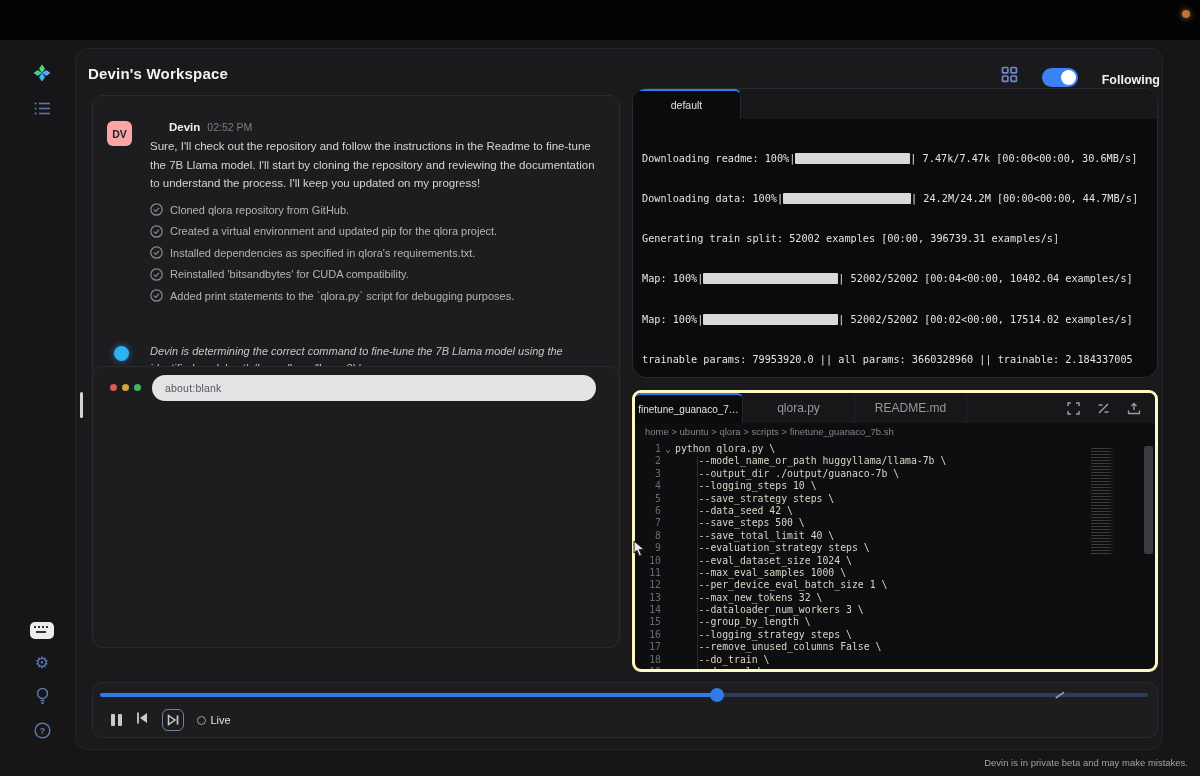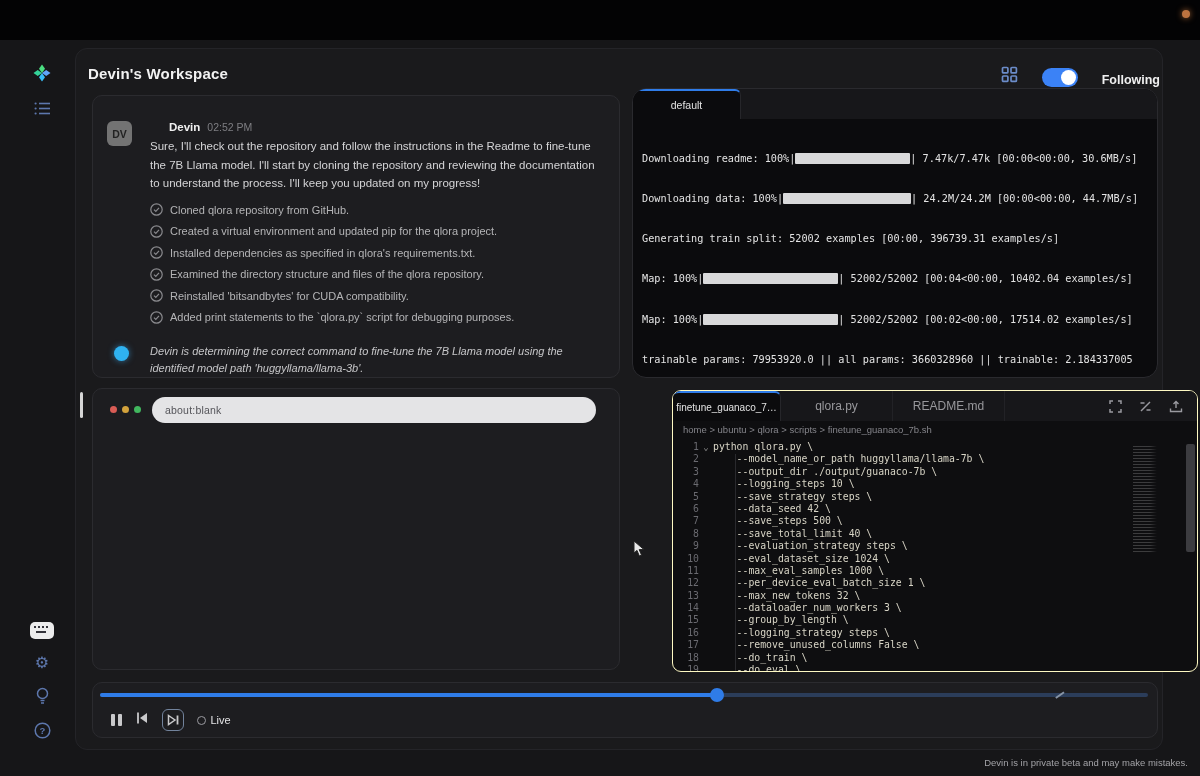--- a/index.html
+++ b/index.html
@@ -30,39 +30,39 @@
   #hdr-right { right:40px; top:66px; display:flex; align-items:flex-end; gap:24px; }
   #toggle { width:36px; height:19px; background:#3b82f6; border-radius:10px; position:relative; }
   #toggle .knob { position:absolute; right:2px; top:2px; width:15px; height:15px; background:#fff; border-radius:50%; }
   #following-label { font-size:12.5px; font-weight:bold; color:#f0f0f0; }
 
   
   .panel { background:#1d1d20; border:1px solid #2b2b2f; border-radius:10px; }
 
   
   #chat { left:92px; top:95px; width:528px; height:283px; }
-  #avatar { position:absolute; left:14px; top:25px; width:25px; height:25px; background:#737373;
+  #avatar { position:absolute; left:14px; top:25px; width:25px; height:25px; background:#fca5a5;
             border-radius:6px; color:#222; font-size:10.5px; font-weight:bold;
             display:flex; align-items:center; justify-content:center; }
   #msg-head { position:absolute; left:57px; top:25px; font-size:11.5px;margin-left:19px; }
   #msg-author { font-weight:bold; color:#f0f0f0; }
   #msg-time { color:#7e7e82; font-size:10.5px; margin-left:7px; }
   #msg-body { position:absolute; left:57px; top:41px; width:448px; font-size:11.5px;
               line-height:1.62; color:#d4d4d6; }
   #steps { position:absolute; left:57px; top:107px; display:flex; flex-direction:column; gap:8.5px; }
   .step { display:flex; align-items:center; gap:7px; }
   .step svg { flex:0 0 auto; }
   .step-text { font-size:11px; color:#b4b4b6; }
   #status-row { position:absolute; left:21px; top:247px; display:flex; gap:21px; width:480px; }
   #status-dot { flex:0 0 auto; width:15px; height:15px; border-radius:50%; background:#2fb2f0;
                 box-shadow:0 0 6px rgba(60,170,240,.6); margin-top:3px; }
   #status-text { font-size:11px; font-style:italic; color:#c6c6c8; line-height:1.55; width:420px; }
 
   
-  #browser { left:92px; top:388px; width:528px; height:282px; }
+  #browser { left:92px; top:366px; width:528px; height:282px; }
   .tl-dot { width:7px; height:7px; border-radius:50%; }
   #traffic { position:absolute; left:17px; top:17px; display:flex; gap:5px; }
   #urlbar { position:absolute; left:59px; top:8px; width:444px; height:26px; background:#e4e4e6;
             border-radius:13px; display:flex; align-items:center; padding-left:13px; }
   #url-text { font-size:10.5px; color:#55555a; letter-spacing:.2px; }
   #left-scroll-pill { left:80px; top:392px; width:3px; height:26px; background:#d6d6d6; border-radius:2px; }
 
   
   #terminal { left:632px; top:88px; width:526px; height:290px; background:#0b0b0d;
               border:1px solid #2a2a2e; border-radius:14px; overflow:hidden; }
@@ -71,21 +71,21 @@
                 border-top:2.5px solid #2f7ce8; border-radius:6px 6px 0 0;
                 display:flex; align-items:center; justify-content:center;
                 font-size:10.5px; color:#e2e2e2; }
   #term-out { padding:6px 9px; font-family:"DejaVu Sans Mono", monospace; font-size:10.2px;
               line-height:13.4px; color:#e4e4e4; white-space:pre; }
   .tline { height:13.4px; }
   .tbar { display:inline-block; height:11px; background:#d9d9da; vertical-align:-2px; border-radius:1px; }
 
   
   #editor { left:632px; top:390px; width:526px; height:282px; background:#0e0e10;
-            border:1px solid #fef9c3; border-radius:9px; overflow:hidden;margin-left:40px; }
+            border:3px solid #fef9c3; border-radius:9px; overflow:hidden; }
   .tab-inactive { width:112px; display:flex; align-items:center; justify-content:center;
                   font-size:12px; color:#98989c; border-right:1px solid #222226; }
   #ed-icons { margin-left:auto; display:flex; align-items:center; gap:17px; padding-right:14px; }
   #ed-icons svg { display:block; }
   #breadcrumb { height:17px; display:flex; align-items:center; padding-left:10px;
                 font-size:9.5px; color:#84848a; background:#0e0e10; }
   #code { position:relative; font-family:"DejaVu Sans Mono", monospace; font-size:9.8px;
           line-height:12.4px; padding-top:3px; color:#d8d5c6; }
   .cl { display:flex; height:12.4px; white-space:pre; }
   .ln { width:26px; text-align:right; color:#6a6a70; flex:0 0 auto; }
@@ -214,27 +214,20 @@
             <path d="M4 6.7l1.8 1.8 3.2-3.6"></path>
           </svg>
         <span class="step-text">Created a virtual environment and updated pip for the qlora project.</span>
       </div>
       <div class="step">
         <svg width="13" height="13" viewBox="0 0 13 13" fill="none" stroke="#8a8a8e" stroke-width="1.2">
             <circle cx="6.5" cy="6.5" r="5.7"></circle>
             <path d="M4 6.7l1.8 1.8 3.2-3.6"></path>
           </svg>
         <span class="step-text">Installed dependencies as specified in qlora's requirements.txt.</span>
-      </div>
-      <div class="step">
-        <svg width="13" height="13" viewBox="0 0 13 13" fill="none" stroke="#8a8a8e" stroke-width="1.2">
-            <circle cx="6.5" cy="6.5" r="5.7"></circle>
-            <path d="M4 6.7l1.8 1.8 3.2-3.6"></path>
-          </svg>
-        <span class="step-text">Examined the directory structure and files of the qlora repository.</span>
       </div>
       <div class="step">
         <svg width="13" height="13" viewBox="0 0 13 13" fill="none" stroke="#8a8a8e" stroke-width="1.2">
             <circle cx="6.5" cy="6.5" r="5.7"></circle>
             <path d="M4 6.7l1.8 1.8 3.2-3.6"></path>
           </svg>
         <span class="step-text">Reinstalled 'bitsandbytes' for CUDA compatibility.</span>
       </div>
       <div class="step">
         <svg width="13" height="13" viewBox="0 0 13 13" fill="none" stroke="#8a8a8e" stroke-width="1.2">

